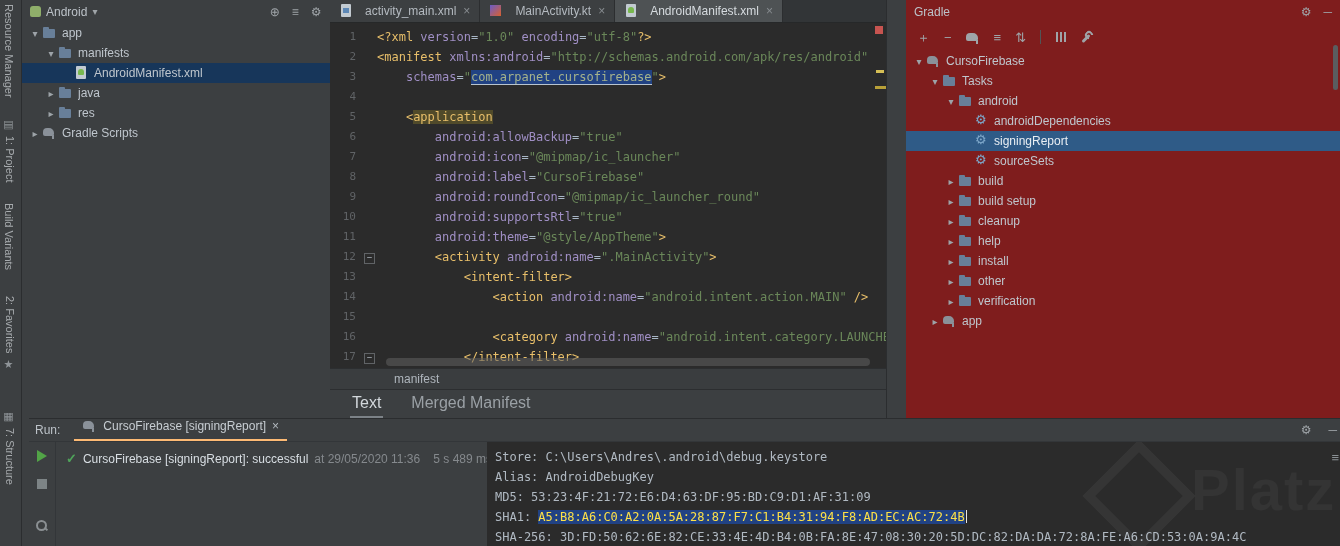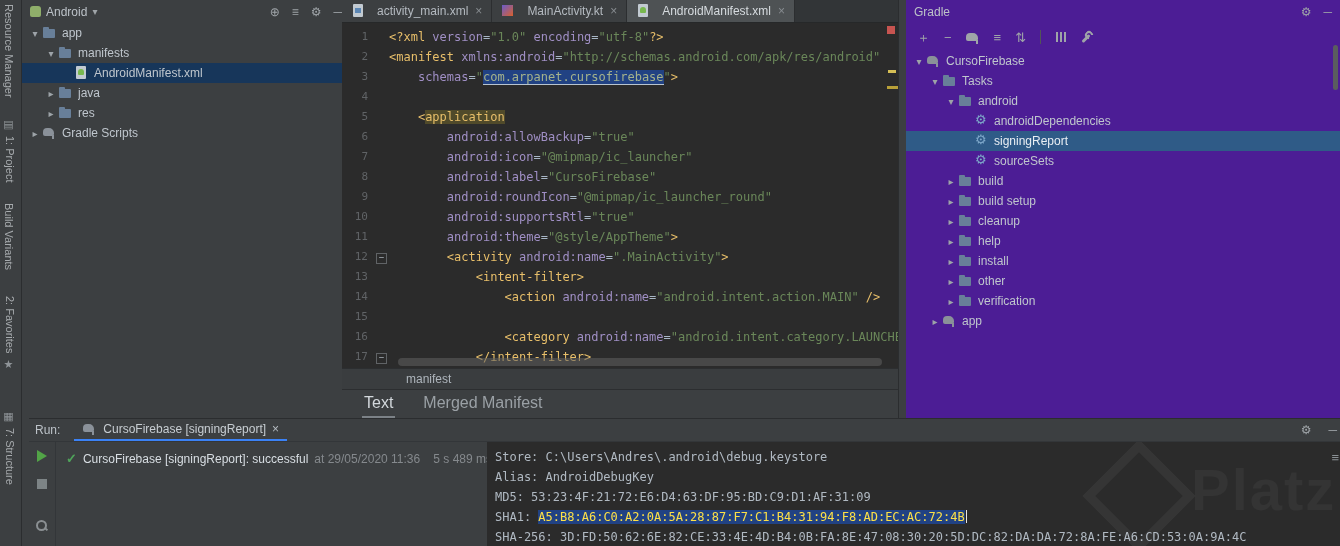--- a/index.html
+++ b/index.html
@@ -32,21 +32,21 @@
   .ticon.android-file::after{content:"";position:absolute;left:4px;top:3px;width:6px;height:6px;background:#78b84e;border-radius:3px 3px 1px 1px}
   .ticon.gradle::before{content:"";position:absolute;left:1px;top:2px;width:11px;height:8px;background:#8a9199;border-radius:4px 5px 2px 2px}
   .ticon.gradle::after{content:"";position:absolute;left:10px;top:9px;width:2px;height:4px;background:#8a9199}
   .ticon.task::before{content:"⚙";position:absolute;left:1px;top:-1px;color:#7da7c9;font-size:13px;line-height:14px}
   .ticon.layout-file::before{content:"";position:absolute;left:2px;top:0;width:10px;height:13px;background:#c2cad1;border-radius:1px}
   .ticon.layout-file::after{content:"";position:absolute;left:4px;top:4px;width:6px;height:5px;background:#5c87b5}
   .ticon.kotlin-file::before{content:"";position:absolute;left:1px;top:1px;width:11px;height:11px;background:linear-gradient(135deg,#6a5cc9 0%,#d9602e 100%)}
   .tlabel{overflow:hidden;text-overflow:ellipsis}
 
   
-  .editor-pane{position:absolute;left:342px;top:0;width:556px;height:418px;background:#2b2b2b;border-right:1px solid #2b2d2f}
+  .editor-pane{position:absolute;left:330px;top:0;width:556px;height:418px;background:#2b2b2b;border-right:1px solid #2b2d2f}
   .tabstrip{height:22px;background:#323537;display:flex;border-bottom:1px solid #262829}
   .etab{display:flex;align-items:center;gap:6px;padding:0 9px;font-size:12px;color:#b4bac0;background:#3c3f41;border-right:1px solid #2c2e30;cursor:pointer}
   .etab.active{background:#4e5254;color:#d6dbdf}
   .etab .close{color:#878c90;font-size:12px;margin-left:1px;cursor:pointer}
   .code-area{position:absolute;top:22px;left:0;right:0;height:346px;overflow:hidden;cursor:text}
   #code-lines{padding-top:5px}
   .code-line{display:flex;height:20px;line-height:20px;font-family:"DejaVu Sans Mono",monospace;font-size:12px}
   .lnum{width:26px;text-align:right;padding-right:6px;color:#606366;flex:none;font-size:11px}
   .fold-col{width:15px;flex:none;text-align:center;line-height:20px}
   .fold-box{display:inline-block;width:9px;height:9px;border:1px solid #606366;color:#a9b2ba;font-size:9px;line-height:7px;text-align:center;background:#2b2b2b;vertical-align:1px}
@@ -61,38 +61,38 @@
   .stripe-mark{position:absolute}
   .stripe-mark.red{right:3px;top:4px;width:8px;height:8px;background:#c75450}
   .stripe-mark.y1{right:2px;top:48px;width:8px;height:3px;background:#d6bf55}
   .stripe-mark.y2{right:0;top:64px;width:11px;height:3px;background:#b8a038}
   .breadcrumbs{position:absolute;top:368px;left:0;right:0;height:20px;background:#3a3d3f;border-top:1px solid #2c2e30;display:flex;align-items:center;padding-left:64px;font-size:12px;color:#aeb5bc}
   .bottom-tabs{position:absolute;top:389px;left:0;right:0;height:28px;background:#3c3f41;border-top:1px solid #2c2e30;display:flex;align-items:stretch;padding-left:20px;gap:26px}
   .btab{font-size:16px;color:#9aa0a5;display:flex;align-items:center;border-bottom:2px solid transparent;cursor:pointer;padding:0 2px}
   .btab.active{color:#d3d8dc;border-bottom-color:#7c8287}
 
   
-  .gradle-pane{position:absolute;left:906px;top:0;width:434px;height:418px;background:#4c1d95}
+  .gradle-pane{position:absolute;left:906px;top:0;width:434px;height:418px;background:#7f1d1d}
   .gtoolbar{height:28px;display:flex;align-items:center;gap:14px;padding:0 11px}
   .tbicon{color:#9fa4a8;font-size:13px;line-height:13px;cursor:pointer}
   .tb-sep{width:1px;height:14px;background:#515557}
   .tb-elephant{width:14px;height:13px;position:relative;cursor:pointer}
   .tb-elephant::before{content:"";position:absolute;left:0;top:2px;width:12px;height:8px;background:#9fa4a8;border-radius:4px 5px 2px 2px}
   .tb-elephant::after{content:"";position:absolute;left:10px;top:9px;width:2px;height:4px;background:#9fa4a8}
   .tb-sliders{width:12px;height:12px;position:relative;cursor:pointer}
   .tb-sliders::before{content:"";position:absolute;left:1px;top:1px;width:2px;height:10px;background:#9fa4a8;box-shadow:4px 0 #9fa4a8,8px 0 #9fa4a8}
   .tb-wrench{width:13px;height:13px;position:relative;cursor:pointer}
   .tb-wrench::before{content:"";position:absolute;top:6px;left:0;width:10px;height:3px;background:#9fa4a8;transform:rotate(-45deg);border-radius:2px}
   .tb-wrench::after{content:"";position:absolute;top:0;right:1px;width:4px;height:4px;border:2px solid #9fa4a8;border-radius:50%;border-bottom-color:transparent;transform:rotate(-45deg)}
   .gscroll{position:absolute;right:2px;top:45px;width:5px;height:45px;background:#5a5d5f;border-radius:3px}
 
   
   .run-pane{position:absolute;left:29px;top:418px;width:1318px;height:128px;background:#3c3f41;border-top:1px solid #2b2d2f}
   .run-header{height:22px;display:flex;align-items:center;padding-left:6px;font-size:12px;color:#bcc2c8;position:relative;border-bottom:1px solid #333639}
-  .run-tab{display:flex;align-items:center;gap:6px;margin-left:14px;padding:0 8px;height:20px;border-bottom:2px solid #3b82f6;color:#c7cdd2;cursor:pointer}
+  .run-tab{display:flex;align-items:flex-start;gap:6px;margin-left:14px;padding:0 8px;height:20px;border-bottom:2px solid #fdba74;color:#c7cdd2;cursor:pointer}
   .run-tab .ticon{margin-right:0}
   .run-right{position:absolute;right:10px;top:0;height:22px;display:flex;gap:17px;align-items:center}
   .run-body{position:absolute;top:23px;left:0;right:0;bottom:0}
   .run-toolbar{position:absolute;left:0;top:0;width:26px;bottom:0;border-right:1px solid #333639;display:flex;flex-direction:column;align-items:center;padding-top:8px;gap:17px}
   .play-icon{width:0;height:0;border-left:10px solid #52a447;border-top:6px solid transparent;border-bottom:6px solid transparent;cursor:pointer}
   .stop-icon{width:10px;height:10px;background:#7d8486;cursor:pointer}
   .magnifier{width:12px;height:12px;position:relative;margin-top:14px;cursor:pointer}
   .magnifier::before{content:"";position:absolute;left:0;top:0;width:7px;height:7px;border:2px solid #8a8f92;border-radius:50%}
   .magnifier::after{content:"";position:absolute;left:8px;top:8px;width:4px;height:2px;background:#8a8f92;transform:rotate(45deg)}
   .status-area{position:absolute;left:27px;top:0;width:430px;bottom:0;border-right:1px solid #2b2d2f;padding:9px 6px 0 10px;overflow:hidden}

